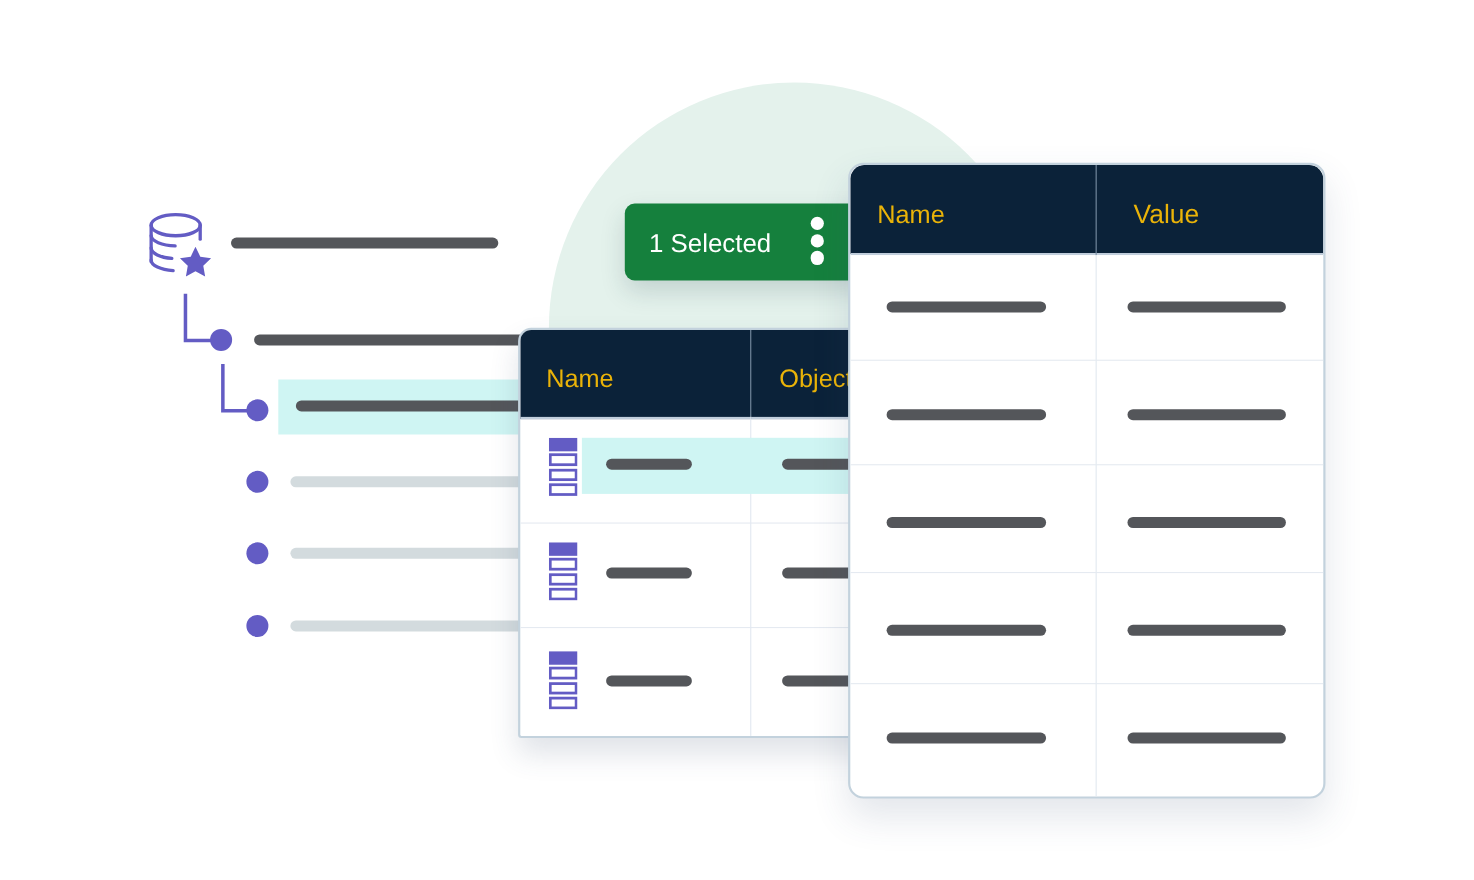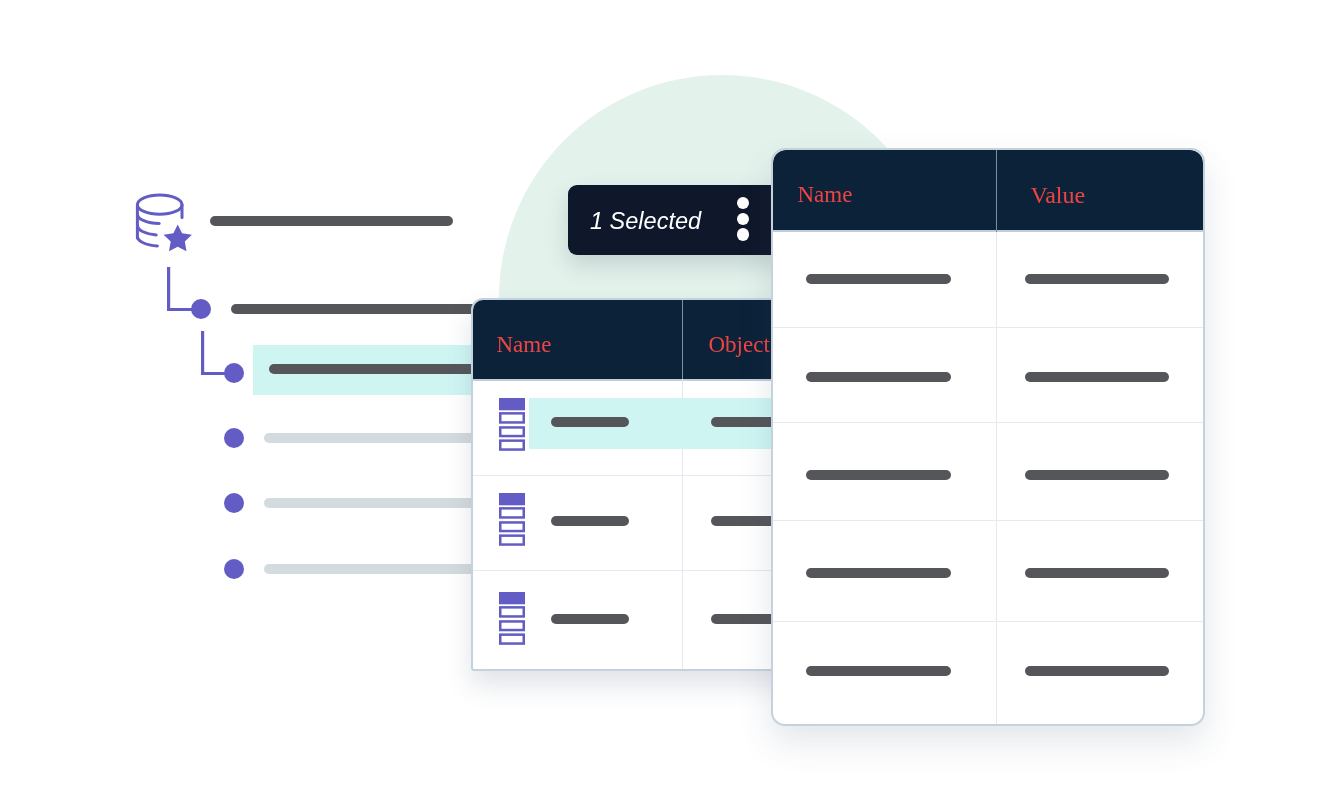--- a/index.html
+++ b/index.html
@@ -16,29 +16,29 @@
   .tone-dark{background:#54565a;}
   .tone-light{background:#d3dbde;}
   .tree-dot{position:absolute;border-radius:50%;background:#635cc4;}
   .tree-elbow{position:absolute;}
   .tree-hl{position:absolute;background:#cff5f3;}
 
   
   .db-icon{position:absolute;}
 
   
-  .chip{position:absolute;background:#0f172a;border-radius:9px;
-        box-shadow:0 10px 22px rgba(30,60,70,.17);font-style:italic;}
+  .chip{position:absolute;background:#15803d;border-radius:9px;
+        box-shadow:0 10px 22px rgba(30,60,70,.17);}
   .chip-label{position:absolute;color:#fff;white-space:nowrap;}
   .chip-dot{position:absolute;border-radius:50%;background:#fff;}
 
   
   .tbl{position:absolute;background:#fff;overflow:hidden;isolation:isolate;}
   .tbl-head{position:absolute;left:0;top:0;right:0;background:#0b2239;box-sizing:border-box;border-bottom:2px solid #c0cddb;}
-  .tbl-head-label{position:absolute;color:#ef4444;white-space:nowrap;font-family:Liberation Serif, serif;}
+  .tbl-head-label{position:absolute;color:#eab308;white-space:nowrap;}
   .vline{position:absolute;top:0;bottom:0;width:1px;background:#e2e8f0;}
   .hline{position:absolute;left:0;right:0;height:1px;background:#e5eaf1;}
   .cellbar{position:absolute;border-radius:6px;background:#54565a;}
   .row-hl{position:absolute;background:#cff5f3;}
   .tbl-icon{position:absolute;}
   .trow{position:absolute;left:0;right:0;top:0;bottom:0;}
 </style>
 </head>
 <body>
 

